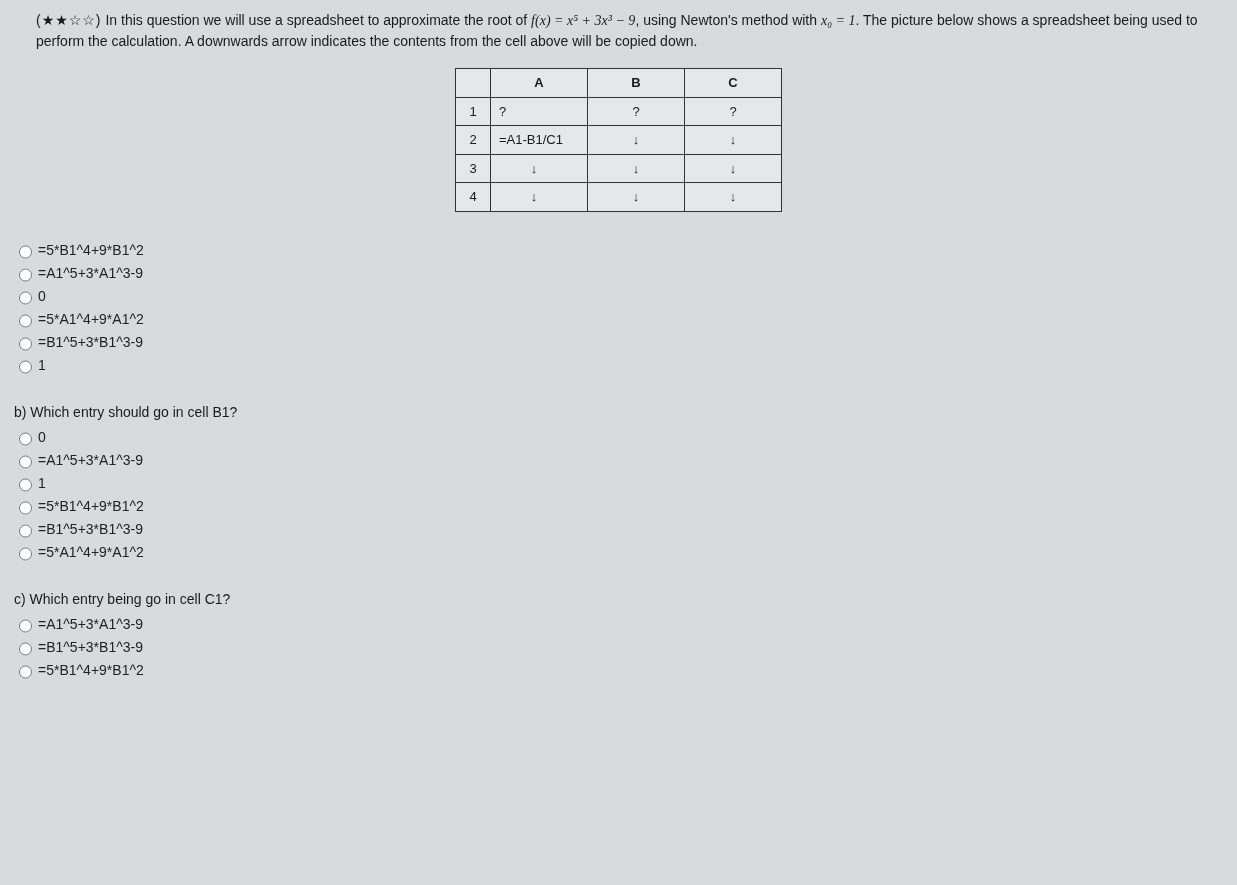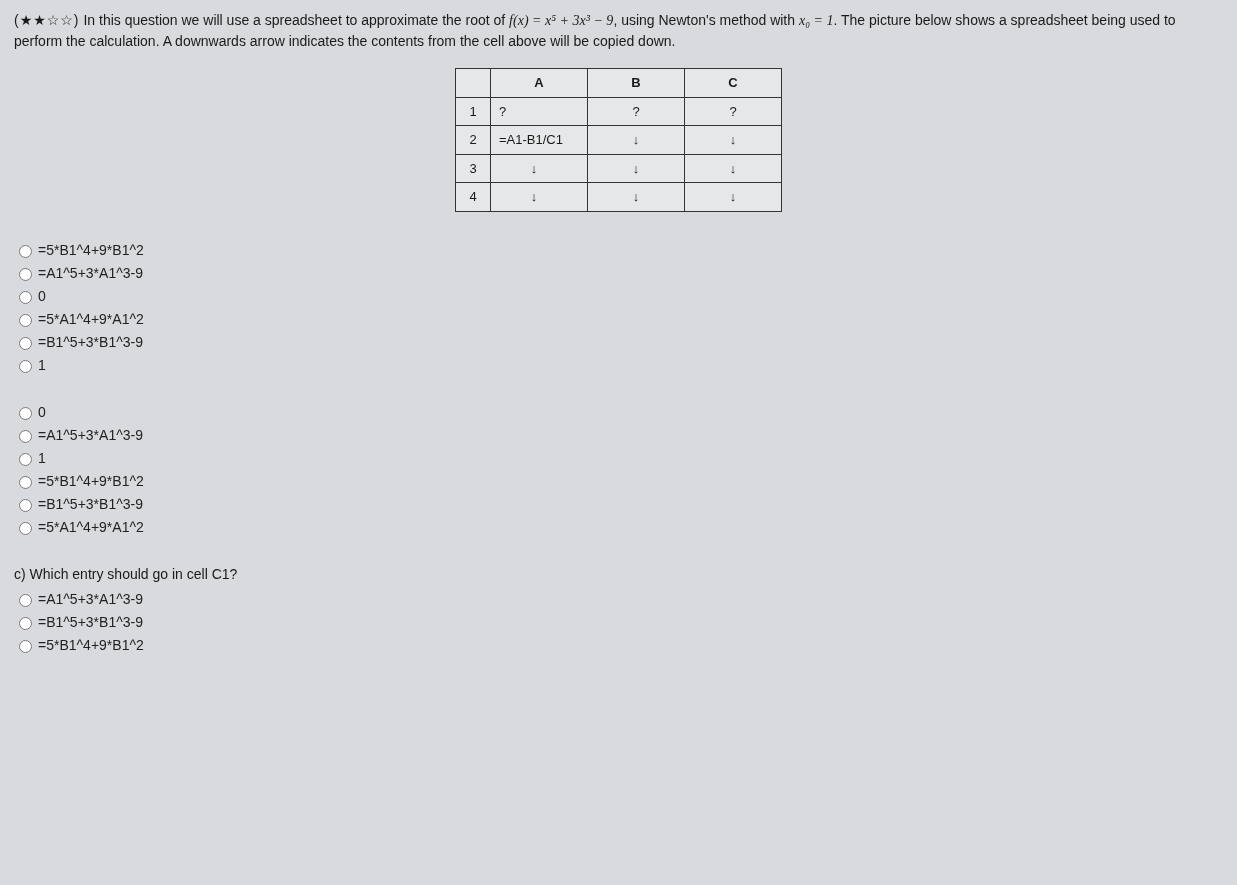--- a/index.html
+++ b/index.html
@@ -6,20 +6,21 @@
       font-family: Arial, Helvetica, sans-serif;
       background: #d8dadd;
       margin: 0;
       padding: 10px 14px;
       color: #1a1a1a;
       font-size: 14px;
       line-height: 1.5;
     }
     .question-intro {
       margin-bottom: 12px;
+      margin-left: 22px;
     }
     .stars {
       letter-spacing: 1px;
     }
     .math {
       font-family: "Times New Roman", serif;
       font-style: italic;
     }
     .table-wrap {
       display: flex;
@@ -53,21 +54,20 @@
     }
     .part {
       margin-top: 26px;
       margin-bottom: 6px;
     }
     .part-label {
       margin-bottom: 4px;
     }
     .option {
       display: flex;
-      align-items: center;
       margin: 2px 0;
     }
     .option input[type="radio"] {
       margin-right: 6px;
       accent-color: #666;
     }
     .option label {
       font-family: Arial, sans-serif;
       color: #212223;
     }
@@ -137,20 +137,21 @@
       <input type="radio" name="qa" style="">
       <label>=B1^5+3*B1^3-9</label>
     </div>
   <div class="option">
       <input type="radio" name="qa" style="">
       <label>1</label>
     </div>
 </div>
 
 <div class="part">
+  <div class="part-label">b) Which entry should go in cell B1?</div>
   <div class="option">
       <input type="radio" name="qb" style="">
       <label>0</label>
     </div>
   <div class="option">
       <input type="radio" name="qb" style="">
       <label>=A1^5+3*A1^3-9</label>
     </div>
   <div class="option">
       <input type="radio" name="qb" style="">
@@ -164,21 +165,21 @@
       <input type="radio" name="qb" style="">
       <label>=B1^5+3*B1^3-9</label>
     </div>
   <div class="option">
       <input type="radio" name="qb" style="">
       <label>=5*A1^4+9*A1^2</label>
     </div>
 </div>
 
 <div class="part">
-  <div class="part-label">c) Which entry should go in cell C1?</div>
+  <div class="part-label">c) Which entry being go in cell C1?</div>
   <div class="option">
       <input type="radio" name="qc" style="">
       <label>=A1^5+3*A1^3-9</label>
     </div>
   <div class="option">
       <input type="radio" name="qc" style="">
       <label>=B1^5+3*B1^3-9</label>
     </div>
   <div class="option">
       <input type="radio" name="qc" style="">

